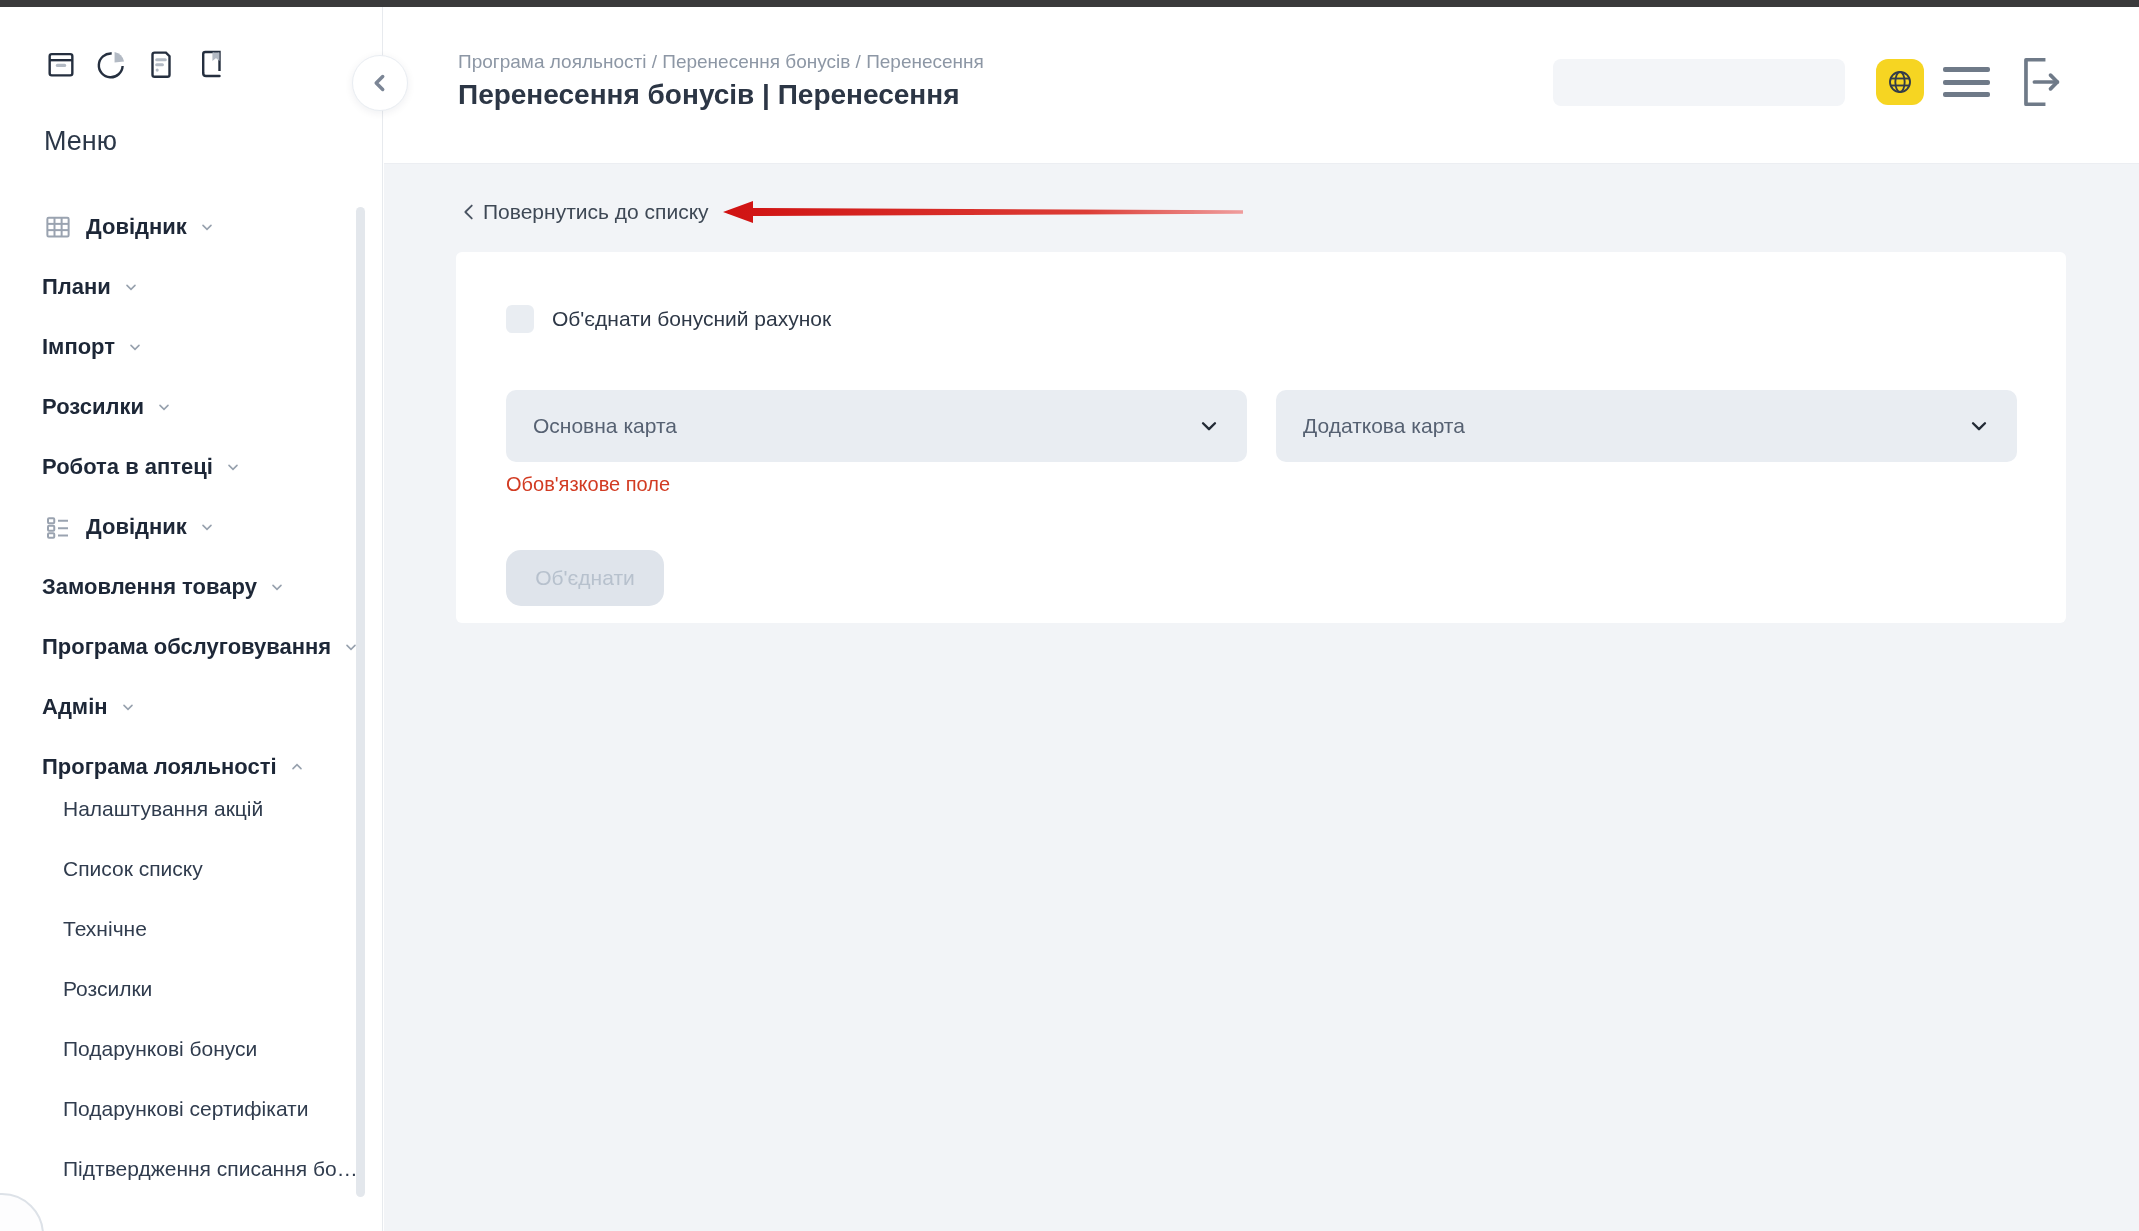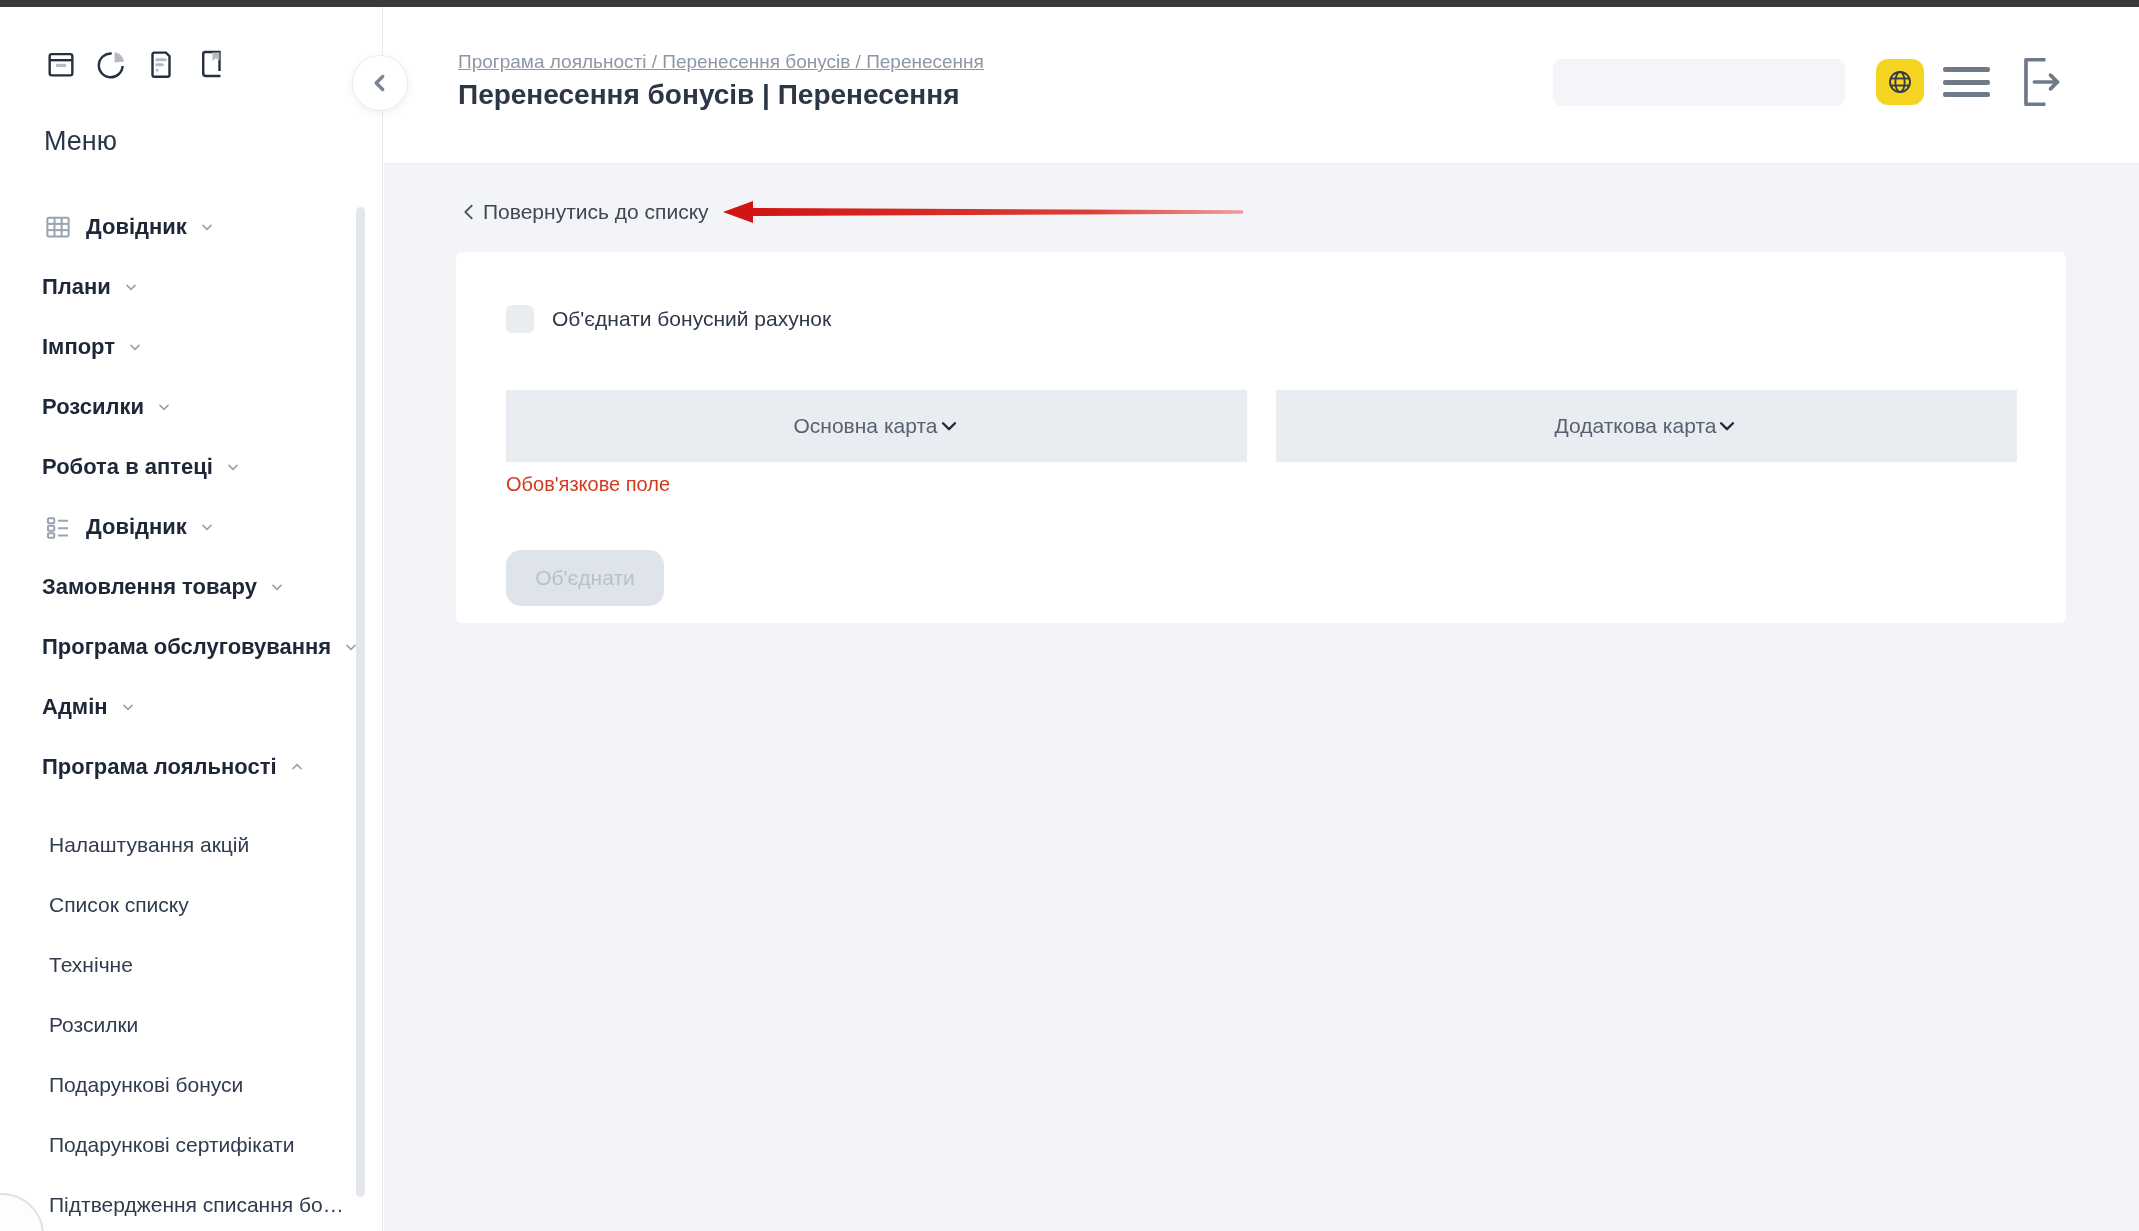--- a/index.html
+++ b/index.html
@@ -13,35 +13,35 @@
              border-right:1px solid #e7eaee; z-index:5; }
   .side-icons { position:absolute; left:44px; top:40px; display:flex; gap:16px; align-items:center; }
   .side-icons .icon-btn { width:34px; height:34px; display:flex; align-items:center; justify-content:center; cursor:pointer; }
   .menu-title { position:absolute; left:44px; top:119px; font-size:27px; color:#2b3748; }
   .menu-list { position:absolute; left:0; top:190px; right:0; }
   .menu-item { height:60px; display:flex; align-items:center; padding-left:42px; cursor:pointer; }
   .menu-item .mi-icon { width:32px; height:32px; margin-right:12px; display:flex; align-items:center; justify-content:center; }
   .menu-item .mi-label { font-size:22px; font-weight:700; color:#1d2737; white-space:nowrap; }
   .menu-item .chev { margin-left:12px; display:flex; }
   .menu-item .chev.up svg { transform:rotate(180deg); }
-  .menu-subitem { height:60px; display:flex; align-items:flex-end; padding-left:49px; cursor:pointer; }
+  .menu-subitem { height:60px; display:flex; align-items:flex-start; padding-left:63px; cursor:pointer; }
   .menu-subitem .ms-label { font-size:21px; font-weight:400; color:#303c4e; white-space:nowrap;
                             max-width:300px; overflow:hidden; text-overflow:ellipsis; }
   .side-scroll { position:absolute; right:17px; top:200px; bottom:34px; width:9px; border-radius:5px; background:#e3e7ec; }
   .corner-circle { position:absolute; left:-40px; bottom:-46px; width:84px; height:84px; border-radius:50%;
                    background:#fdfdfe; border:2px solid #dde2e8; }
 
   .collapse-btn { position:absolute; left:352px; top:55px; width:56px; height:56px; border-radius:50%;
                   background:#fff; border:1px solid #e9edf2; box-shadow:0 2px 8px rgba(20,30,50,.07);
                   display:flex; align-items:center; justify-content:center; z-index:10; cursor:pointer; }
 
   
   .header { position:absolute; left:384px; top:7px; right:0; height:157px; background:#fff;
             border-bottom:1px solid #eceef2; }
-  .breadcrumb { position:absolute; left:74px; top:44px; font-size:19px; color:#8d97a5;text-decoration:underline; }
+  .breadcrumb { position:absolute; left:74px; top:44px; font-size:19px; color:#8d97a5; }
   .page-title { position:absolute; left:74px; top:72px; font-size:28px; font-weight:700; color:#2c3645; }
   .header-controls { position:absolute; right:77px; top:51px; height:48px; display:flex; align-items:center; }
   .skeleton-box { width:292px; height:47px; border-radius:8px; background:#f3f5f8; margin-right:31px; }
   .lang-btn { width:48px; height:46px; border-radius:12px; background:#f6d522; display:flex;
               align-items:center; justify-content:center; margin-right:19px; cursor:pointer; border:none; }
   .burger { width:47px; height:30px; display:flex; flex-direction:column; justify-content:space-between;
             margin-right:26px; cursor:pointer; }
   .burger span { display:block; height:5px; border-radius:2px; background:#6f7a88; }
   .logout-btn { display:flex; align-items:center; cursor:pointer; }
 
@@ -49,22 +49,22 @@
   .content { position:absolute; left:384px; top:164px; right:0; bottom:0; background:#f2f4f7; }
   .back-row { position:absolute; left:74px; top:28px; height:40px; display:flex; align-items:center; gap:3px; cursor:pointer; }
   .back-label { font-size:21px; color:#3e4855; }
   .annotation-arrow { position:absolute; left:339px; top:35px; pointer-events:none; }
 
   .card { position:absolute; left:72px; top:88px; width:1610px; height:371px; background:#fff; border-radius:6px; }
   .checkbox-row { position:absolute; left:50px; top:53px; display:flex; align-items:center; gap:18px; }
   .checkbox { width:28px; height:28px; border-radius:6px; background:#e9edf2; cursor:pointer; }
   .checkbox-label { font-size:21px; color:#2e3847; }
   .selects-row { position:absolute; left:50px; top:138px; width:1511px; display:flex; gap:29px; }
-  .select { flex:1; height:72px; border-radius:0; background:#e9edf2; display:flex; align-items:center;
-            justify-content:center; padding:0 27px; cursor:pointer; }
+  .select { flex:1; height:72px; border-radius:10px; background:#e9edf2; display:flex; align-items:center;
+            justify-content:space-between; padding:0 27px; cursor:pointer; }
   .select-value { font-size:21px; color:#56617	2; color:#566172; }
   .error-text { position:absolute; left:50px; top:221px; font-size:20px; color:#d23b22; }
   .merge-btn { position:absolute; left:50px; top:252px; width:158px; height:56px; border-radius:15px;
                background:#dfe4eb; color:#b7c1cd; font-size:21px; border:none; font-family:"Liberation Sans", sans-serif;margin-top:46px; }
 </style>
 </head>
 <body>
 
 <div class="topbar"></div>
 

